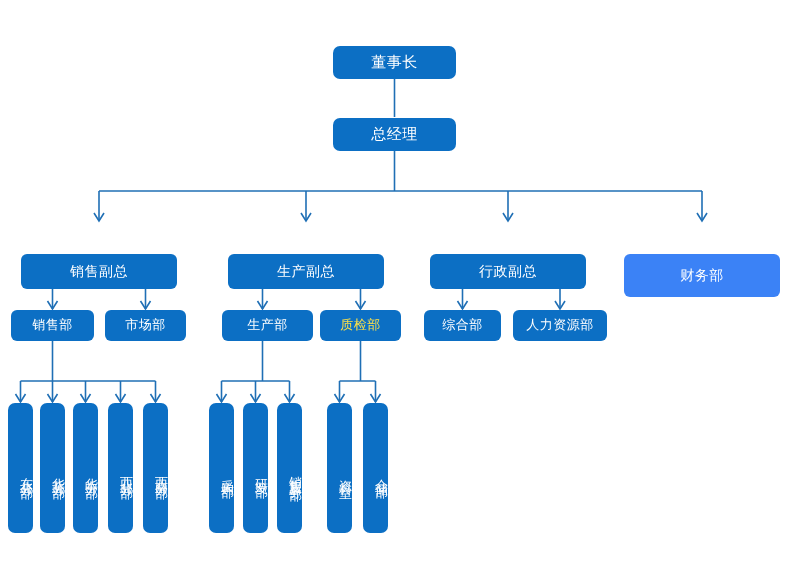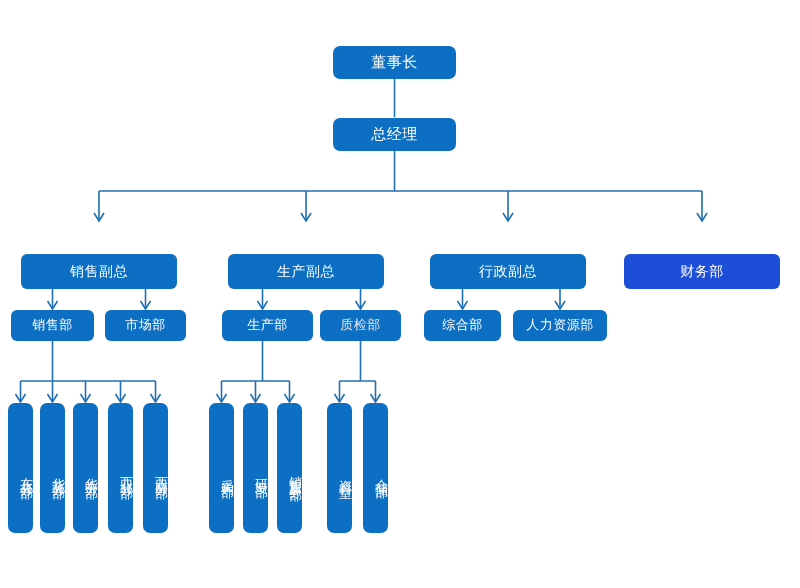--- a/index.html
+++ b/index.html
@@ -138,33 +138,33 @@
       </div>
       <div class="node level-2" style="left: 21px; top: 222px; width: 156px; height: 35px; background: rgb(12, 111, 196); color: rgb(255, 255, 255);">
         <span class="node-label">销售副总</span>
       </div>
       <div class="node level-2" style="left: 228px; top: 222px; width: 156px; height: 35px; background: rgb(12, 111, 196); color: rgb(255, 255, 255);">
         <span class="node-label">生产副总</span>
       </div>
       <div class="node level-2" style="left: 430px; top: 222px; width: 156px; height: 35px; background: rgb(12, 111, 196); color: rgb(255, 255, 255);">
         <span class="node-label">行政副总</span>
       </div>
-      <div class="node level-2" style="left: 624px; top: 222px; width: 156px; height: 35px; background: #1d4ed8; color: rgb(255, 255, 255);">
+      <div class="node level-2" style="left: 624px; top: 222px; width: 156px; height: 43px; background: #3b82f6; color: rgb(255, 255, 255);">
         <span class="node-label">财务部</span>
       </div>
       <div class="node level-3" style="left: 11px; top: 310px; width: 83px; height: 31px; background: rgb(12, 111, 196); color: rgb(255, 255, 255);">
         <span class="node-label">销售部</span>
       </div>
       <div class="node level-3" style="left: 105px; top: 310px; width: 81px; height: 31px; background: rgb(12, 111, 196); color: rgb(255, 255, 255);">
         <span class="node-label">市场部</span>
       </div>
       <div class="node level-3" style="left: 222px; top: 310px; width: 91px; height: 31px; background: rgb(12, 111, 196); color: rgb(255, 255, 255);">
         <span class="node-label">生产部</span>
       </div>
-      <div class="node level-3" style="left: 320px; top: 310px; width: 81px; height: 31px; background: rgb(12, 111, 196); color: #e5e5e5;">
+      <div class="node level-3" style="left: 320px; top: 310px; width: 81px; height: 31px; background: rgb(12, 111, 196); color: #fde047;">
         <span class="node-label">质检部</span>
       </div>
       <div class="node level-3" style="left: 424px; top: 310px; width: 77px; height: 31px; background: rgb(12, 111, 196); color: rgb(255, 255, 255);">
         <span class="node-label">综合部</span>
       </div>
       <div class="node level-3" style="left: 513px; top: 310px; width: 94px; height: 31px; background: rgb(12, 111, 196); color: rgb(255, 255, 255);">
         <span class="node-label">人力资源部</span>
       </div>
       <div class="node level-4" style="left: 8px; top: 403px; width: 25px; height: 130px; background: rgb(12, 111, 196); color: rgb(255, 255, 255);">
         <span class="node-label">东北分部</span>

